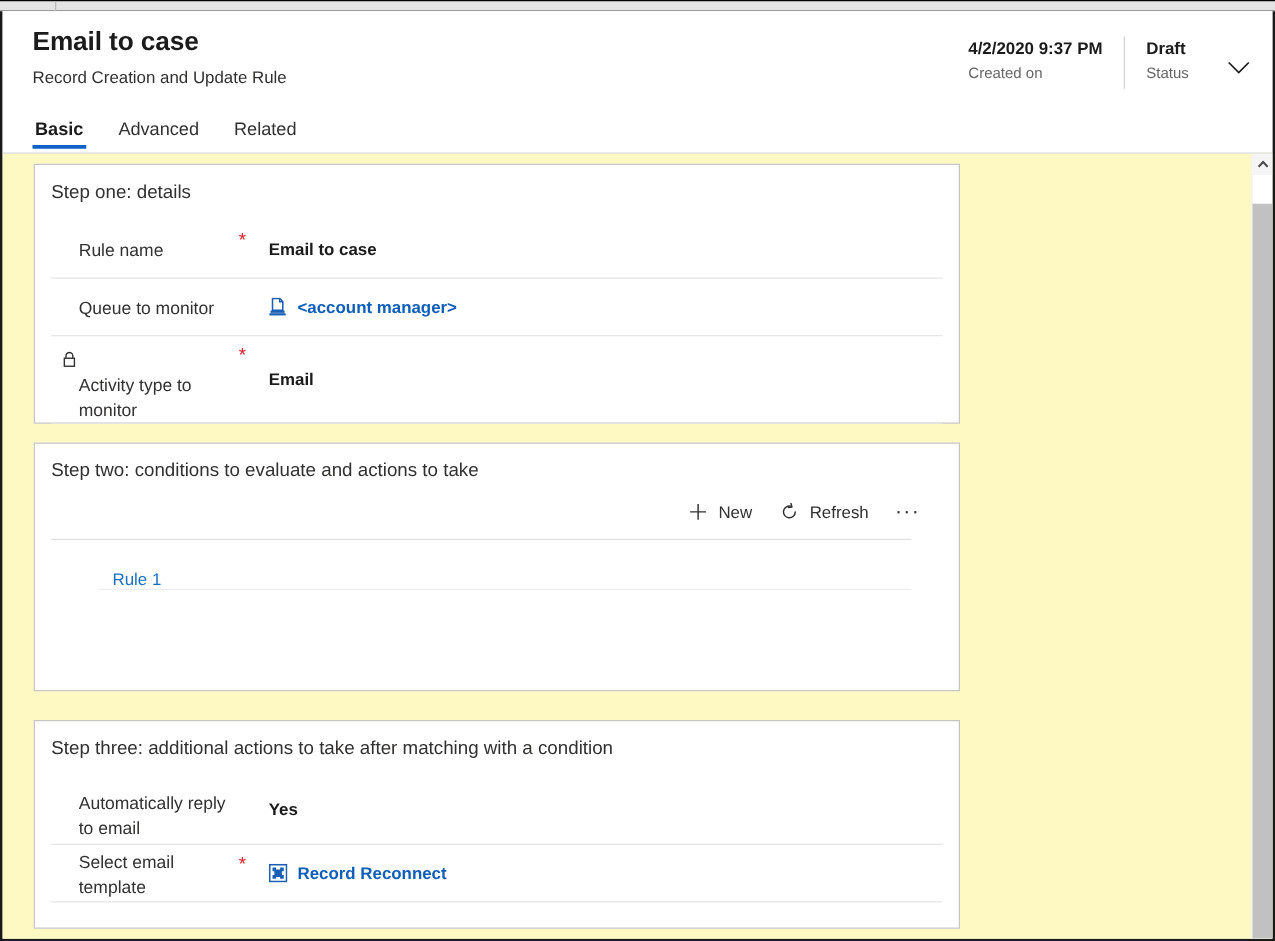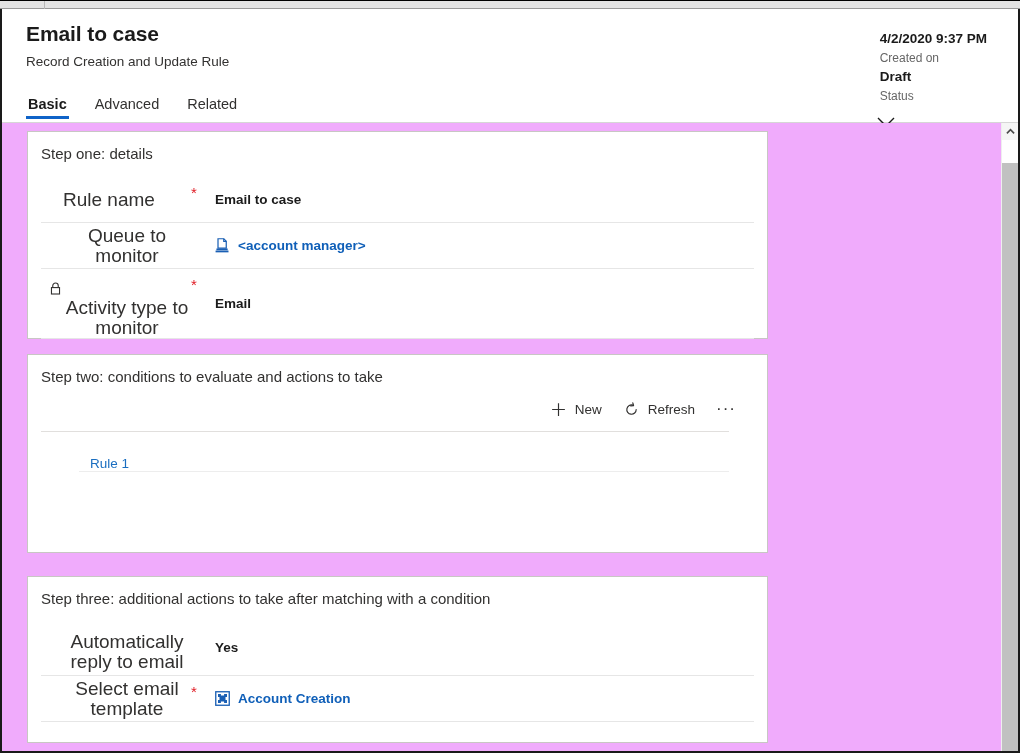--- a/index.html
+++ b/index.html
@@ -73,21 +73,20 @@
     font-size: 13.5px;
     color: #323130;
   }
 
   .hdr-right {
     position: absolute;
     right: 14px; top: 20px;
     display: flex;
     align-items: flex-start;
     height: 46px;
-    flex-direction: column;
   }
   .hdr-field {
     display: flex;
     flex-direction: column;
     justify-content: flex-start;
     padding: 0 17px;
     height: 44px;
   }
   .hdr-field.created { align-items: flex-start; }
   .hdr-field.status  { align-items: flex-start; }
@@ -146,21 +145,21 @@
     position: absolute;
     left: 0; right: 0; bottom: 3px;
     height: 3px;
     background: #0f63c8;
   }
 
   
   .bodyarea {
     position: relative;
     height: 628px;
-    background: #f0abfc;
+    background: #fef9c3;
     overflow: hidden;
   }
 
   .card {
     position: absolute;
     left: 25px;
     width: 741px;
     border: 1px solid #c8c6c4;
     box-sizing: border-box;
     background: #ffffff;
@@ -177,28 +176,27 @@
     position: relative;
     display: flex;
     align-items: center;
     margin: 0 13px 0 13px;
     border-bottom: 1px solid #e6e6e6;
     min-height: 46px;
     box-sizing: border-box;
   }
   .flabel {
     width: 150px;
-    font-size: 19px;
+    font-size: 14px;
     color: #323130;
     line-height: 20px;
     padding-left: 22px;
     box-sizing: border-box;
     display: flex;
     align-items: flex-start;
-    text-align: center;
   }
   .flabel .lock {
     margin-left: -13px;
     margin-right: 3px;
     flex: 0 0 auto;
     position: relative;
     top: 1px;
   }
   .freq {
     width: 24px;
@@ -491,21 +489,21 @@
         <div class="frow">
           <div class="flabel">Select email template</div>
           <div class="freq">*</div>
           <div class="fvalue link">
             <span class="vicon">
               <svg width="15" height="15" viewBox="0 0 16 16" aria-hidden="true">
                 <rect x="0.8" y="0.8" width="14.4" height="14.4" fill="#ffffff" stroke="#1a5fb4" stroke-width="1.4"></rect>
                 <path d="M3.2 3.2 h3.1 v1.6 h3.4 V3.2 h3.1 v3.1 h-1.6 v3.4 h1.6 v3.1 h-3.1 v-1.6 H6.3 v1.6 H3.2 v-3.1 h1.6 V6.3 H3.2 z" fill="#1a5fb4"></path>
               </svg>
             </span>
-            <span class="txt">Account Creation</span>
+            <span class="txt">Record Reconnect</span>
           </div>
         </div>
       </div>
 
       <div class="scrollbar">
         <div class="sb-btn up">
           <svg width="9" height="7" viewBox="0 0 10 7" aria-hidden="true">
             <path d="M1 5.6 L5 1.4 L9 5.6" fill="none" stroke="#4a4a4a" stroke-width="1.8"></path>
           </svg>
         </div>

